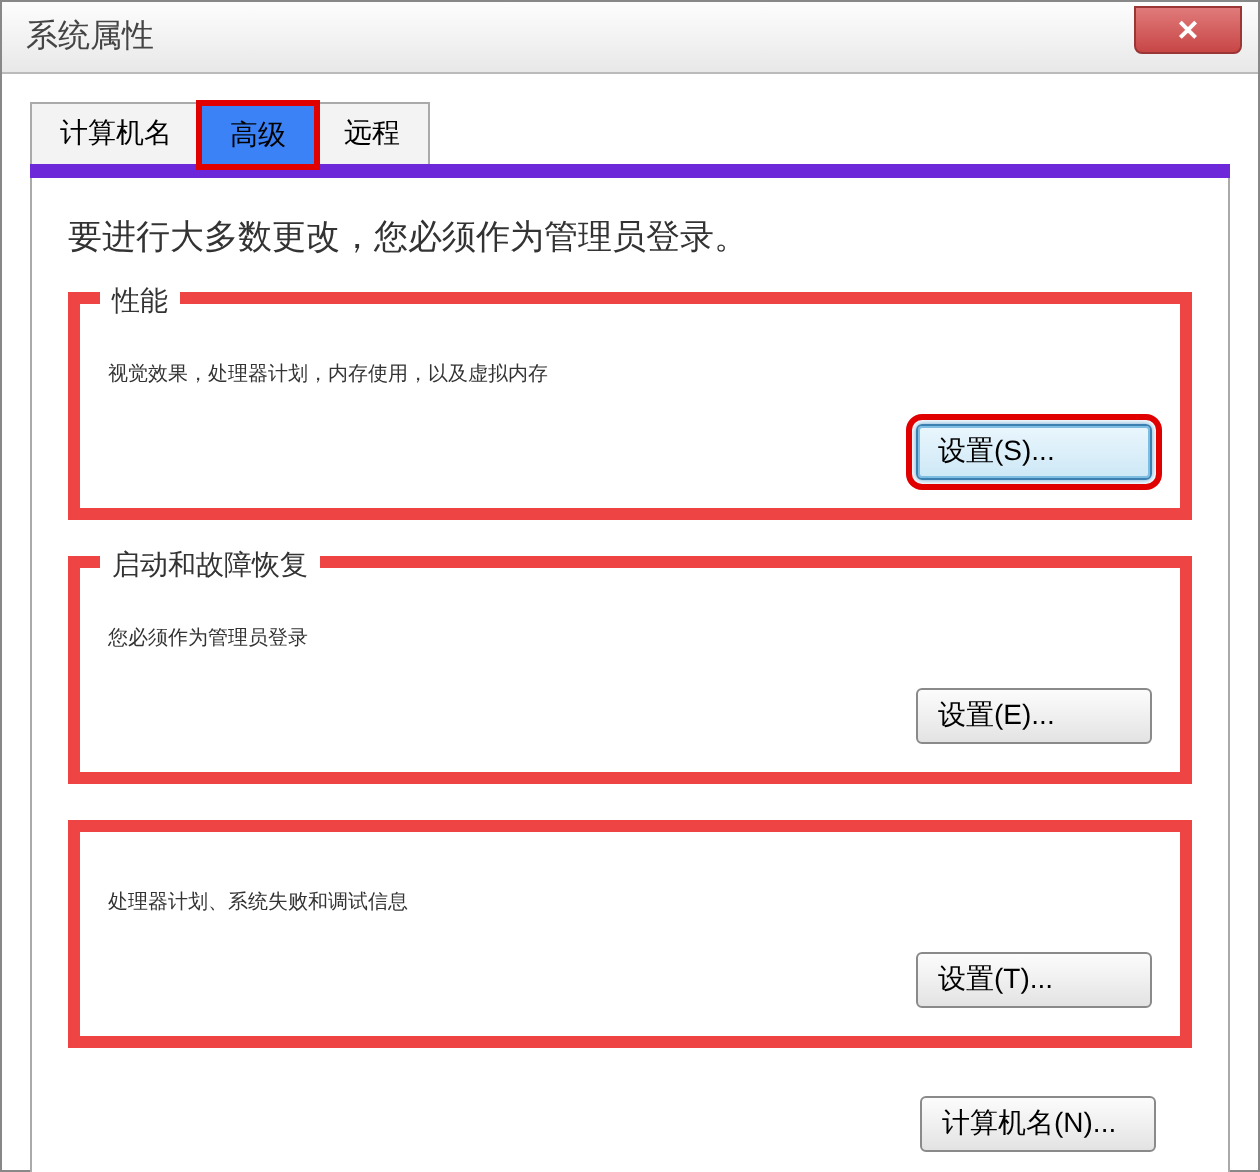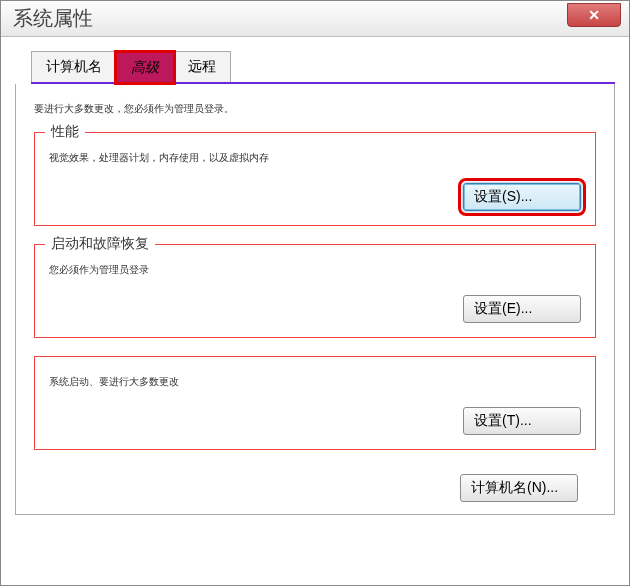--- a/index.html
+++ b/index.html
@@ -1,28 +1,28 @@
 <!DOCTYPE html>
 <html><head>
   <meta charset="utf-8">
   <style>
     * { box-sizing: border-box; margin: 0; padding: 0; }
     body { font-family: "Microsoft YaHei", "SimSun", Arial, sans-serif; font-size: 13px; background: #f0f0f0; }
     .window { width: 630px; height: 586px; background: #fff; border: 1px solid #888; position: relative; }
     .titlebar { height: 36px; background: linear-gradient(to bottom, #fdfdfd, #e8e8e8); border-bottom: 1px solid #bbb; position: relative; display: flex; align-items: center; padding-left: 12px; }
-    .title-text { font-size: 20px; color: #444; }
+    .title-text { font-size: 16px; color: #444; }
     .close-btn { position: absolute; right: 8px; top: 2px; width: 54px; height: 24px; background: linear-gradient(to bottom, #e07a7a, #c84646); border: 1px solid #9a3636; border-radius: 0 0 4px 4px; display: flex; align-items: center; justify-content: center; color: #fff; font-size: 14px; font-weight: bold; cursor: pointer; }
     .content { padding: 14px 14px 14px 14px; }
-    .tabs { display: flex; border-bottom: 2px solid #6d28d9; position: relative; margin-left: 16px; }
+    .tabs { display: flex; border-bottom: 7px solid #6d28d9; position: relative; }
     .tab { padding: 6px 14px; border: 1px solid #aaa; border-bottom: none; background: #f3f3f3; margin-right: -1px; cursor: pointer; font-size: 14px; }
-    .tab.active { background: #be185d; position: relative; top: 1px; font-style: italic; }
+    .tab.active { background: #3b82f6; position: relative; top: 1px; }
     .tab.highlighted { outline: 3px solid #e10000; outline-offset: -1px; }
     .panel { border: 1px solid #aaa; border-top: none; background: #fff; padding: 18px 18px 12px 18px; }
-    .admin-note { margin-bottom: 16px; font-size: 10px; color: #333; }
-    .group { border: 1px solid #ef4444; padding: 12px 14px 14px 14px; margin-bottom: 18px; position: relative; }
+    .admin-note { margin-bottom: 16px; font-size: 17px; color: #333; }
+    .group { border: 6px solid #ef4444; padding: 22px 14px 14px 14px; margin-bottom: 18px; position: relative; }
     .group-title { position: absolute; top: -10px; left: 10px; background: #fff; padding: 0 6px; font-size: 14px; color: #333; }
     .group-desc { font-size: 10px; color: #333; margin-top: 6px; margin-bottom: 18px; }
     .btn-row { text-align: right; }
     .btn { display: inline-block; min-width: 118px; padding: 4px 10px; border: 1px solid #8a8a8a; background: linear-gradient(to bottom, #fcfcfc, #e3e3e3); border-radius: 3px; font-size: 14px; cursor: pointer; text-align: left; }
     .btn.focused { border: 1px solid #3c7fb1; box-shadow: 0 0 0 1px #7ebde2 inset, 0 0 3px #5da0d0; background: linear-gradient(to bottom, #eaf6fd, #cde8f6); outline: 3px solid #e10000; outline-offset: 2px; }
     .bottom-row { text-align: right; padding: 6px 18px 0 0; }
   </style>
 </head>
 <body>
 
@@ -52,21 +52,21 @@
 
       <div class="group">
         <div class="group-title">启动和故障恢复</div>
         <div class="group-desc">您必须作为管理员登录</div>
         <div class="btn-row">
           <button class="btn">设置(E)...</button>
         </div>
       </div>
 
       <div class="group">
-        <div class="group-desc">系统启动、要进行大多数更改</div>
+        <div class="group-desc">处理器计划、系统失败和调试信息</div>
         <div class="btn-row">
           <button class="btn">设置(T)...</button>
         </div>
       </div>
 
       <div class="bottom-row">
         <button class="btn">计算机名(N)...</button>
       </div>
     </div>
   </div>

